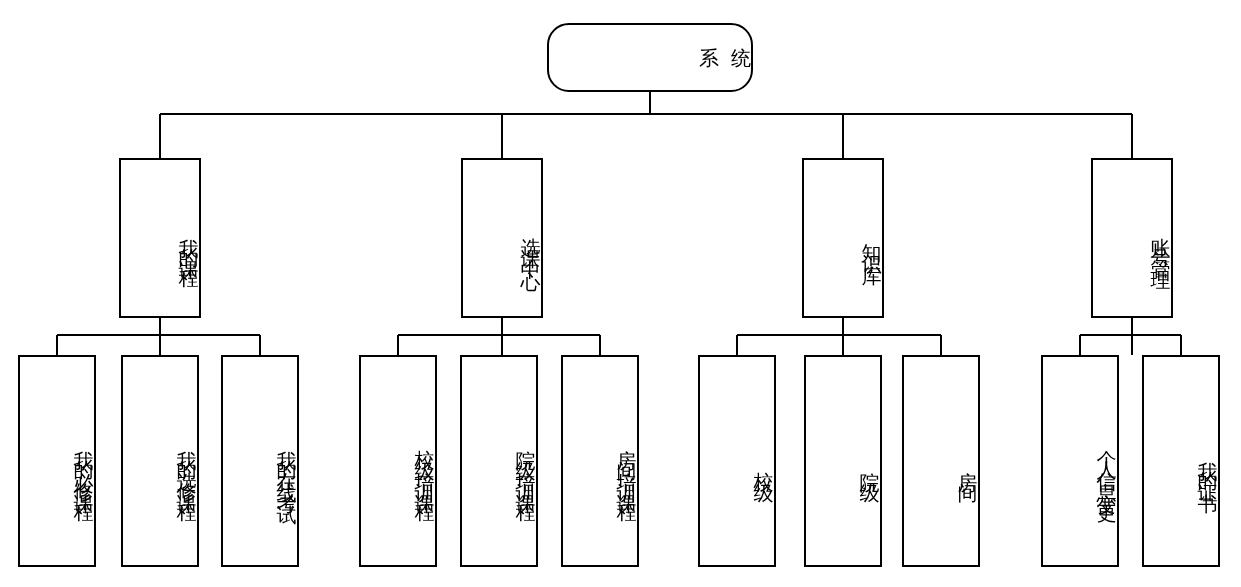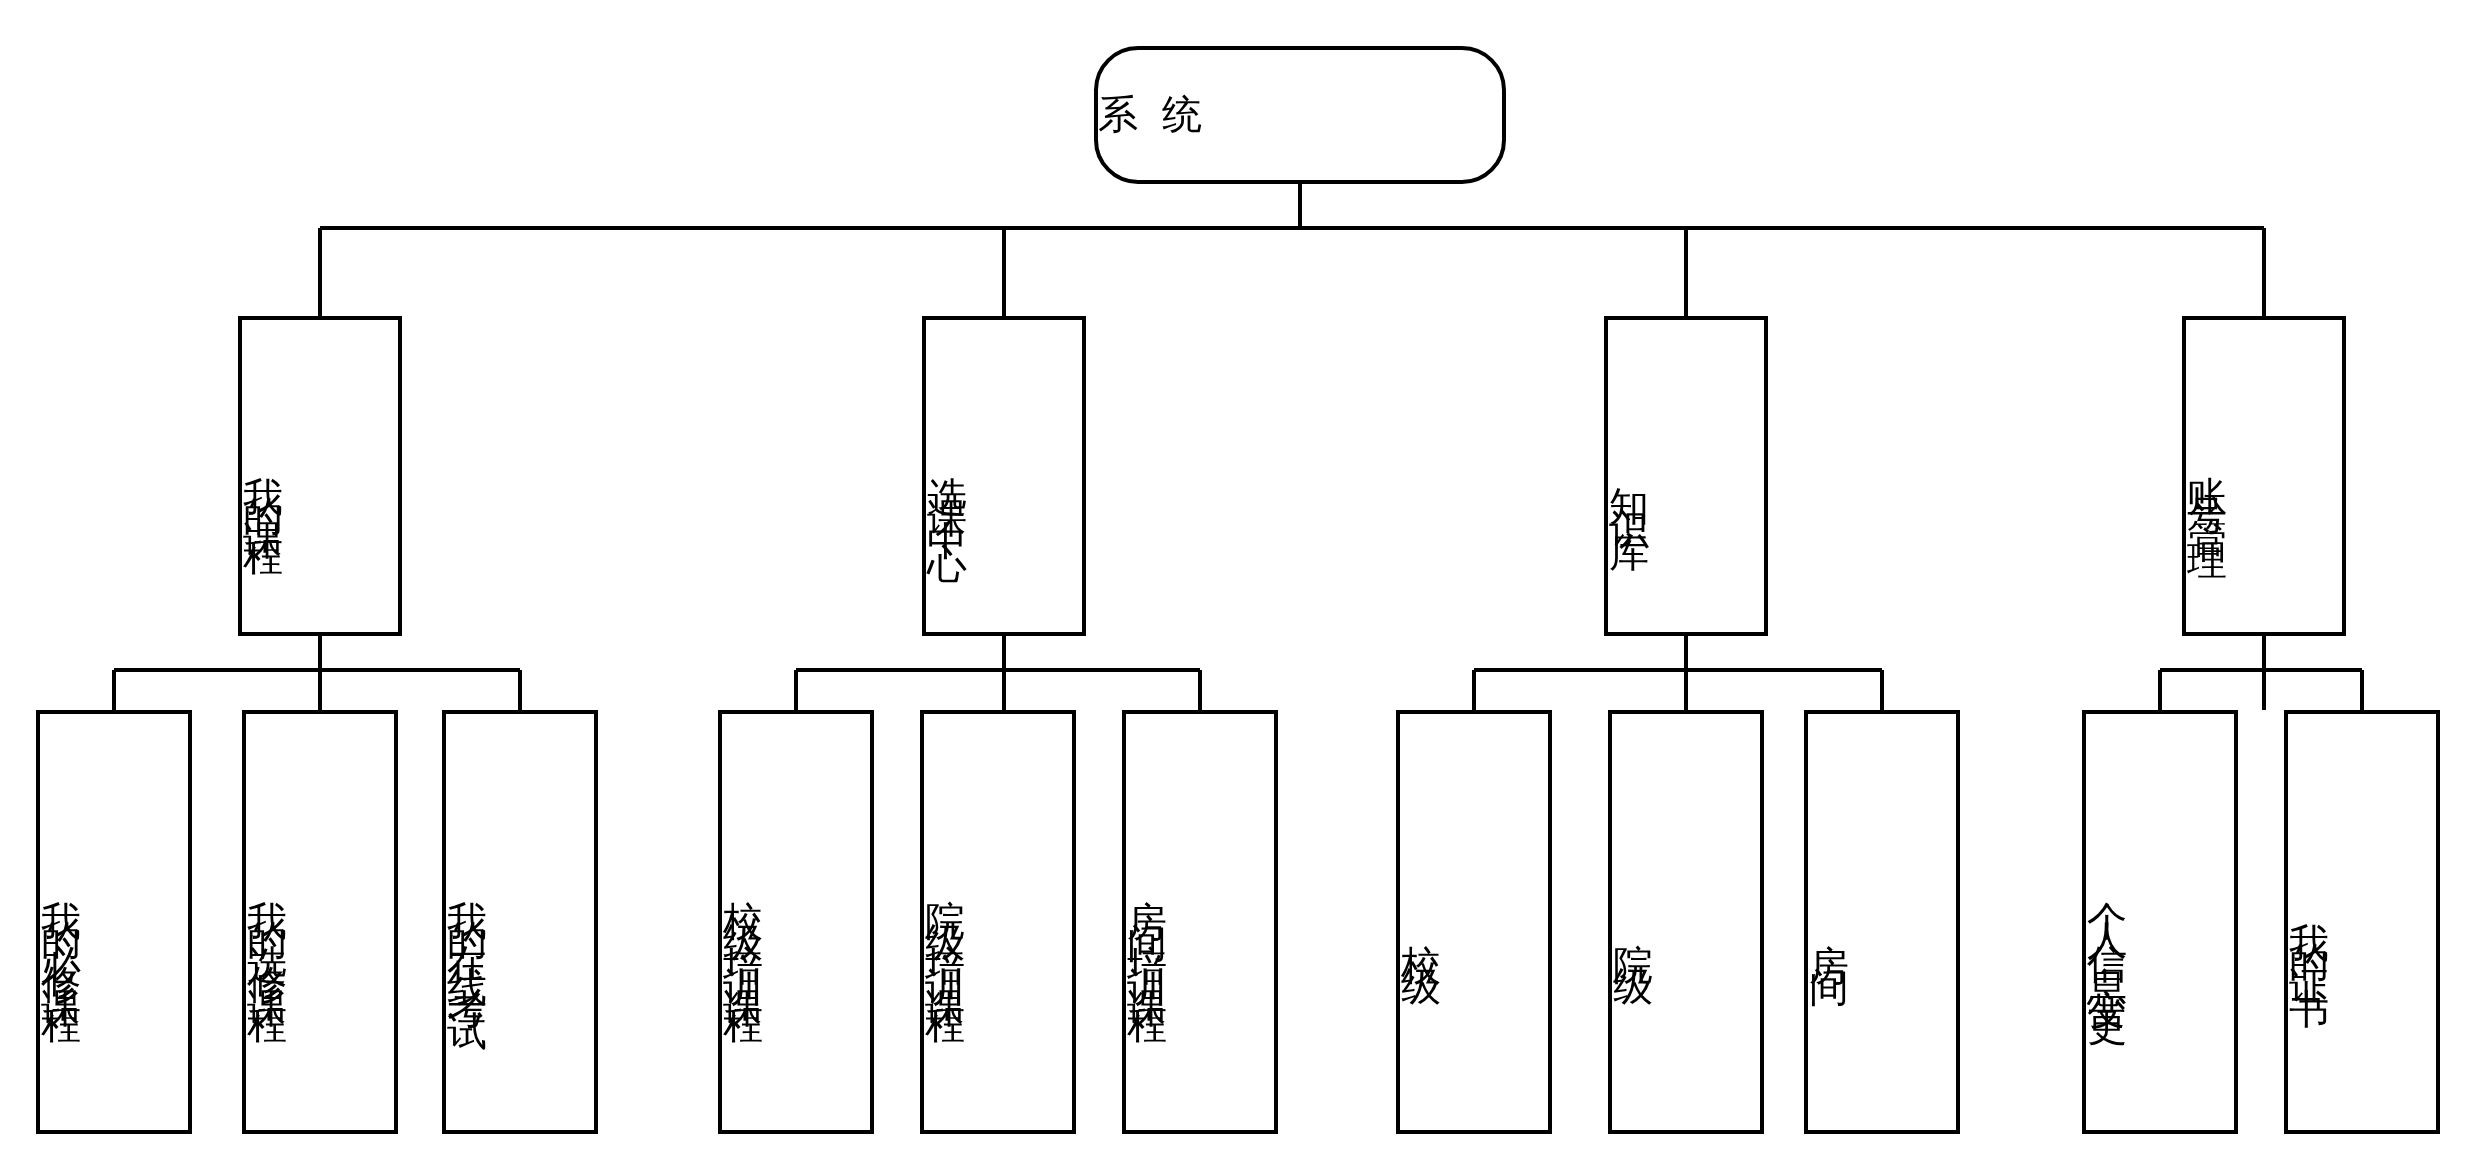--- a/index.html
+++ b/index.html
@@ -23,21 +23,21 @@
     width: 1241px;
     height: 587px;
   }
   .node {
     position: absolute;
     box-sizing: border-box;
     border: 2px solid #000000;
     background: #ffffff;
     display: flex;
     align-items: center;
-    justify-content: flex-start;
+    justify-content: flex-end;
     font-size: 20px;
     line-height: 1;
   }
   .node-root {
     left: 547px;
     top: 23px;
     width: 206px;
     height: 69px;
     border-radius: 22px;
   }

